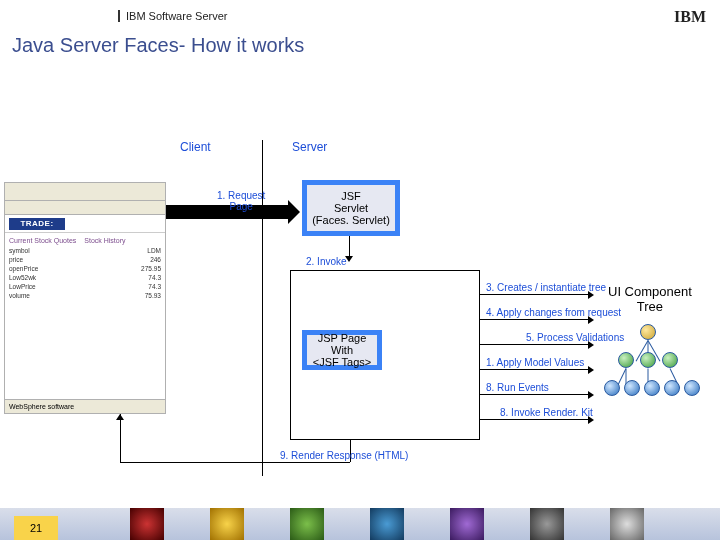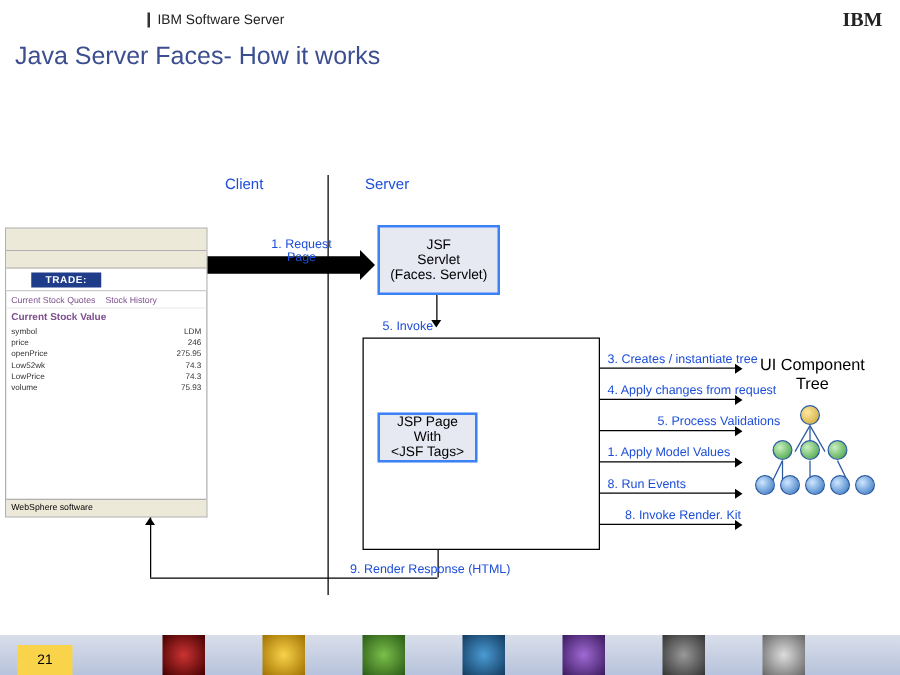--- a/index.html
+++ b/index.html
@@ -3,41 +3,41 @@
 <meta charset="utf-8">
 <style>
   * { box-sizing: border-box; margin: 0; padding: 0; }
   html, body { width: 720px; height: 540px; font-family: Arial, sans-serif; background: #fff; overflow: hidden; }
   .topbar { position: absolute; top: 8px; left: 0; right: 0; height: 22px; }
   .topbar-left { position: absolute; left: 118px; top: 2px; border-left: 2px solid #333; padding-left: 6px; font-size: 11px; color: #222; }
   .topbar-logo { position: absolute; right: 14px; top: 0; font-family: Georgia, serif; font-weight: bold; letter-spacing: 0; font-size: 16px; color: #222; }
   .title { position: absolute; left: 12px; top: 34px; font-size: 20px; color: #3b4e8f; }
   .label { position: absolute; font-size: 12px; color: #1d4ed8; }
   .small { font-size: 10px; }
-  .box { position: absolute; background: #e6e8f2; border: 2px solid #3b82f6; text-align: center; display: flex; flex-direction: column; justify-content: center; align-items: center; font-size: 11px; }
+  .box { position: absolute; background: #e6e8f2; border: 5px solid #3b82f6; text-align: center; display: flex; flex-direction: column; justify-content: center; align-items: center; font-size: 11px; }
   .wide-arrow { position: absolute; height: 14px; background: #000; }
   .wide-arrow::after { content:''; position:absolute; right:-12px; top:-5px; border-left:12px solid #000; border-top:12px solid transparent; border-bottom:12px solid transparent; }
   .step-line { position: absolute; border-top: 1px solid #000; }
   .step-line::after { content:''; position:absolute; right:-6px; top:-4px; border-left:6px solid #000; border-top:4px solid transparent; border-bottom:4px solid transparent; }
   .panel { position: absolute; border: 1px solid #000; }
   .footer { position: absolute; left: 0; right: 0; bottom: 0; height: 32px; background: linear-gradient(#d9deea,#b7c3dc); }
   .footer-left { position: absolute; left: 14px; bottom: 0; width: 44px; height: 24px; background: #f9d34a; display:flex; align-items:center; justify-content:center; font-size:11px; }
   .footer-slot { position:absolute; width:34px; height:32px; bottom:0; }
   .tree-node { position:absolute; width:16px; height:16px; border-radius:50%; border:1px solid #2a5aa0; }
   .tree-node.gold { background: radial-gradient(circle at 35% 35%, #ffe9a0, #caa22e); }
   .tree-node.green { background: radial-gradient(circle at 35% 35%, #c9f0c0, #3a9a3a); }
   .tree-node.blue { background: radial-gradient(circle at 35% 35%, #cfe6ff, #2b6fbd); }
   .tree-edge { position:absolute; background:#2a5aa0; height:1px; transform-origin: left center; }
 
   
   .browser { position:absolute; left:4px; top:182px; width:162px; height:232px; border:1px solid #b0b0b0; background:#fff; }
   .b-tool { height:18px; background:#ece9d8; border-bottom:1px solid #b0b0b0; }
   .b-tool2 { height:14px; background:#ece9d8; border-bottom:1px solid #b0b0b0; }
   .b-trade { height:18px; background:#fff; border-bottom:1px solid #ccc; display:flex; align-items:center; }
-  .b-trade .swatch { width:56px; height:12px; margin-left:20px; background:#1e3c8a; color:#fff; font-size:8px; font-weight:bold; letter-spacing:0.5px; display:flex; align-items:center; justify-content:center; }
+  .b-trade .swatch { width:56px; height:12px; margin-left:4px; background:#1e3c8a; color:#fff; font-size:8px; font-weight:bold; letter-spacing:0.5px; display:flex; align-items:center; justify-content:center; }
   .b-tab { display:flex; font-size:7px; color:#7d4e8e; padding:4px 4px 2px; gap:8px; }
   .b-section { font-size:8px; color:#7d4e8e; font-weight:bold; padding:2px 4px 3px; border-top:1px solid #eee;}
   .b-table { font-size:6.5px; padding:0 4px; color:#333; }
   .b-row { display:flex; justify-content:space-between; padding:1px 0;}
   .b-foot { position:absolute; bottom:0; left:0; right:0; height:14px; background:#ece9d8; border-top:1px solid #b0b0b0; font-size:7px; display:flex; align-items:center; padding-left:4px;}
 </style>
 </head>
 <body>
 
 <div class="topbar">
@@ -54,21 +54,20 @@
 <div class="browser">
   <div class="b-tool"></div>
   <div class="b-tool2"></div>
   <div class="b-trade">
     <div class="swatch">TRADE:</div>
   </div>
   <div class="b-tab">
     <span>Current Stock Quotes</span>
     <span>Stock History</span>
   </div>
-  <div class="b-section">Current Stock Value</div>
   <div class="b-table">
     <div class="b-row">
         <span>symbol</span>
         <span>LDM</span>
       </div>
     <div class="b-row">
         <span>price</span>
         <span>246</span>
       </div>
     <div class="b-row">
@@ -98,21 +97,21 @@
 </div>
 
 <div class="box" style="left:302px; top:180px; width:98px; height:56px;">
   <div>JSF</div>
   <div>Servlet</div>
   <div>(Faces. Servlet)</div>
 </div>
 
 <div style="position:absolute; left:349px; top:236px; width:1px; height:20px; background:#000;"></div>
 <div style="position:absolute; left:349px; top:256px; width:1px; height:0; border-left:4px solid transparent; border-right:4px solid transparent; border-top:6px solid #000; transform:translateX(-4px);"></div>
-<div class="label small" style="left:306px; top:256px;">5. Invoke</div>
+<div class="label small" style="left:306px; top:256px;">2. Invoke</div>
 
 <div class="panel" style="left:290px; top:270px; width:190px; height:170px;"></div>
 <div class="box" style="left:302px; top:330px; width:80px; height:40px;">
   <div>JSP Page</div>
   <div>With</div>
   <div>&lt;JSF Tags&gt;</div>
 </div>
 
 <div class="step-line" style="left:480px; top:294px; width:108px;"></div>
 <div class="label small" style="left:486px; top:282px;">3. Creates / instantiate tree</div>

